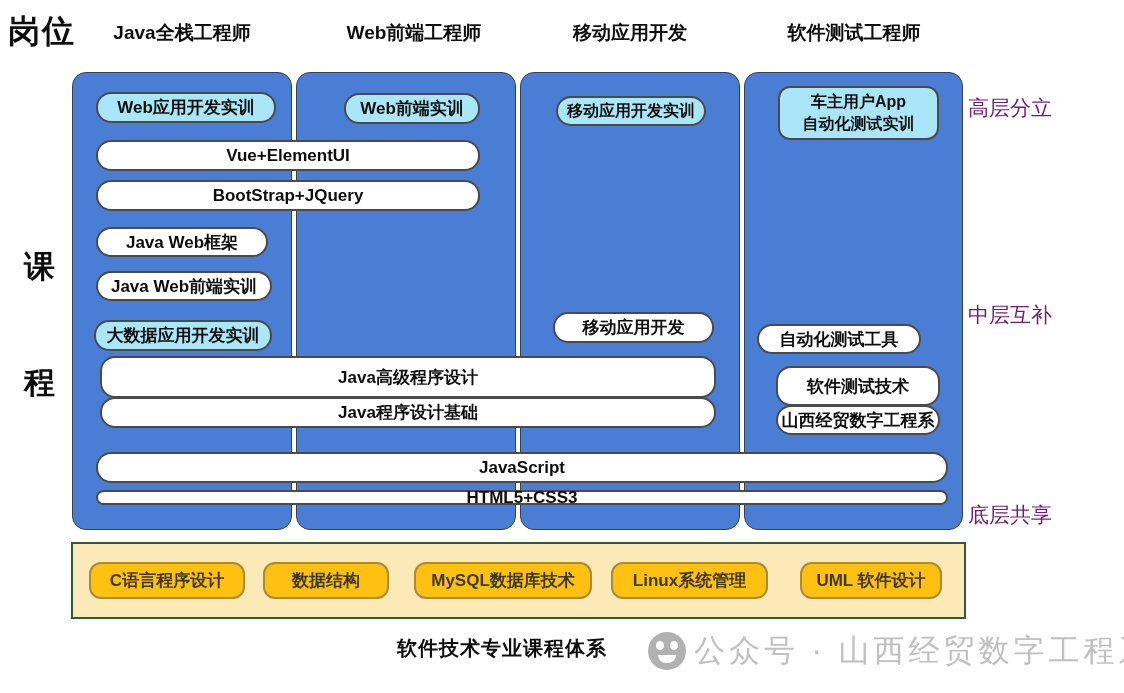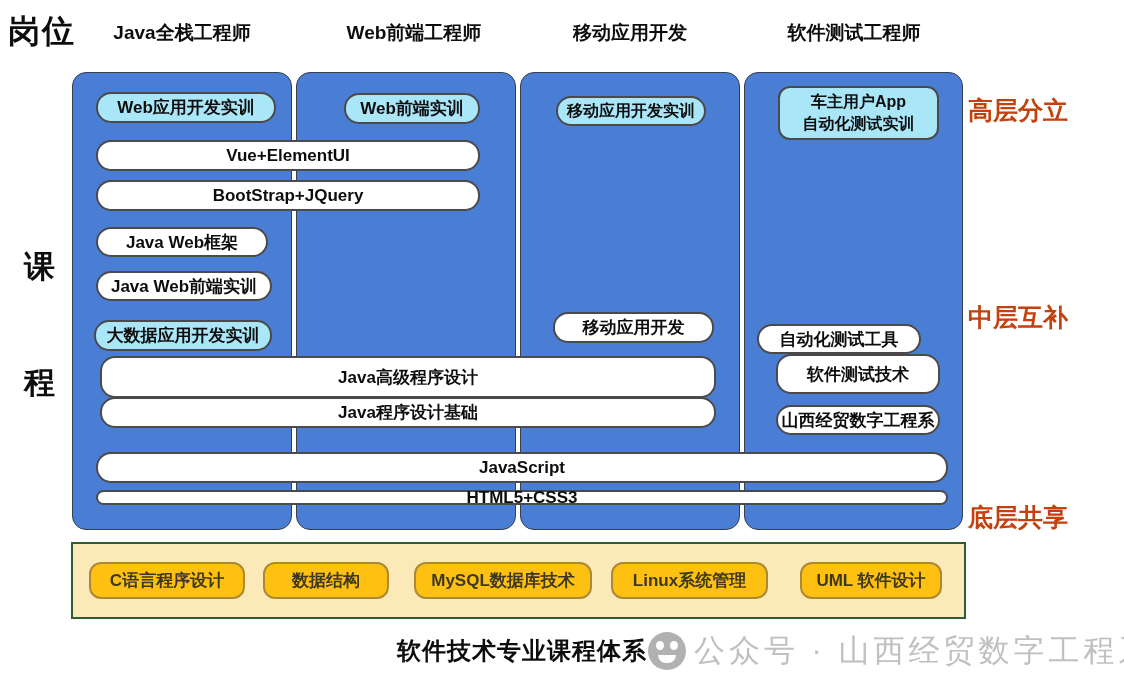--- a/index.html
+++ b/index.html
@@ -3,35 +3,35 @@
 <meta charset="utf-8">
 <style>
   html,body{margin:0;padding:0;background:#fff;}
   body{font-family:"Liberation Sans","DejaVu Sans",sans-serif;}
   .canvas{position:relative;width:1124px;height:693px;background:#ffffff;overflow:hidden;}
 
   .corner-label{position:absolute;left:8px;top:10px;font-size:32px;font-weight:bold;color:#0d0d0d;letter-spacing:2px;}
   .job-title{position:absolute;top:20px;width:220px;text-align:center;font-size:19px;font-weight:bold;color:#0d0d0d;}
 
   .side-label{position:absolute;left:24px;font-size:31px;font-weight:bold;color:#0d0d0d;}
-  .layer-label{position:absolute;left:968px;font-size:25px;font-weight:bold;color:#c2410c;white-space:nowrap;}
+  .layer-label{position:absolute;left:968px;font-size:21px;font-weight:normal;color:#701a75;white-space:nowrap;}
 
   .col{position:absolute;top:72px;height:458px;background:#4a7ed4;border:1px solid #36404c;border-radius:14px;box-sizing:border-box;}
 
   .pill{position:absolute;display:flex;align-items:center;justify-content:center;box-sizing:border-box;
         background:#ffffff;border:2px solid #4a4a4a;border-radius:15px;
         font-size:17px;font-weight:bold;color:#0d0d0d;text-align:center;white-space:nowrap;}
   .pill.cyan{background:#a9e6f8;}
   .pill.twoline{flex-direction:column;line-height:1.35;font-size:16px;border-radius:12px;white-space:normal;}
 
   .band{position:absolute;left:71px;top:542px;width:895px;height:77px;box-sizing:border-box;
         background:#fce9b8;border:2px solid #2f5d33;}
   .pill.gold{background:#fec011;border:2px solid #ab8a35;color:#3e3820;border-radius:12px;}
 
-  .footer-title{position:absolute;left:397px;top:635px;font-size:24px;font-weight:bold;color:#0d0d0d;letter-spacing:1px;}
+  .footer-title{position:absolute;left:397px;top:635px;font-size:20px;font-weight:bold;color:#0d0d0d;letter-spacing:1px;}
   .watermark{position:absolute;left:694px;top:630px;font-size:31px;color:#c0c0c0;letter-spacing:4px;white-space:nowrap;}
   .wm-logo{position:absolute;left:648px;top:632px;width:38px;height:38px;border-radius:50%;background:#a9a9a9;opacity:.9;}
   .wm-logo .eye{position:absolute;top:9px;width:8px;height:9px;border-radius:50%;background:#ffffff;}
   .wm-logo .eye.l{left:8px;} .wm-logo .eye.r{left:22px;}
   .wm-logo .mouth{position:absolute;left:10px;top:23px;width:18px;height:8px;border-radius:0 0 9px 9px;background:#ffffff;}
 </style>
 </head>
 <body>
 
 <div class="canvas">
@@ -62,21 +62,21 @@
   <div class="pill cyan" style="left:344px;top:93px;width:136px;height:31px;">Web前端实训</div>
 
   <div class="pill cyan" style="left:556px;top:96px;width:150px;height:30px;font-size:16px;">移动应用开发实训</div>
   <div class="pill" style="left:553px;top:312px;width:161px;height:31px;">移动应用开发</div>
 
   <div class="pill cyan twoline" style="left:778px;top:86px;width:161px;height:54px;">
     <span>车主用户App</span>
     <span>自动化测试实训</span>
   </div>
   <div class="pill" style="left:757px;top:324px;width:164px;height:30px;">自动化测试工具</div>
-  <div class="pill" style="left:776px;top:354px;width:164px;height:40px;">软件测试技术</div>
+  <div class="pill" style="left:776px;top:366px;width:164px;height:40px;">软件测试技术</div>
   <div class="pill" style="left:776px;top:405px;width:164px;height:30px;">山西经贸数字工程系</div>
 
   <div class="pill" style="left:96px;top:140px;width:384px;height:31px;">Vue+ElementUI</div>
   <div class="pill" style="left:96px;top:180px;width:384px;height:31px;">BootStrap+JQuery</div>
 
   <div class="pill" style="left:100px;top:356px;width:616px;height:42px;">Java高级程序设计</div>
   <div class="pill" style="left:100px;top:397px;width:616px;height:31px;">Java程序设计基础</div>
 
   <div class="pill" style="left:96px;top:452px;width:852px;height:31px;">JavaScript</div>
   <div class="pill" style="left:96px;top:490px;width:852px;height:15px;">HTML5+CSS3</div>

